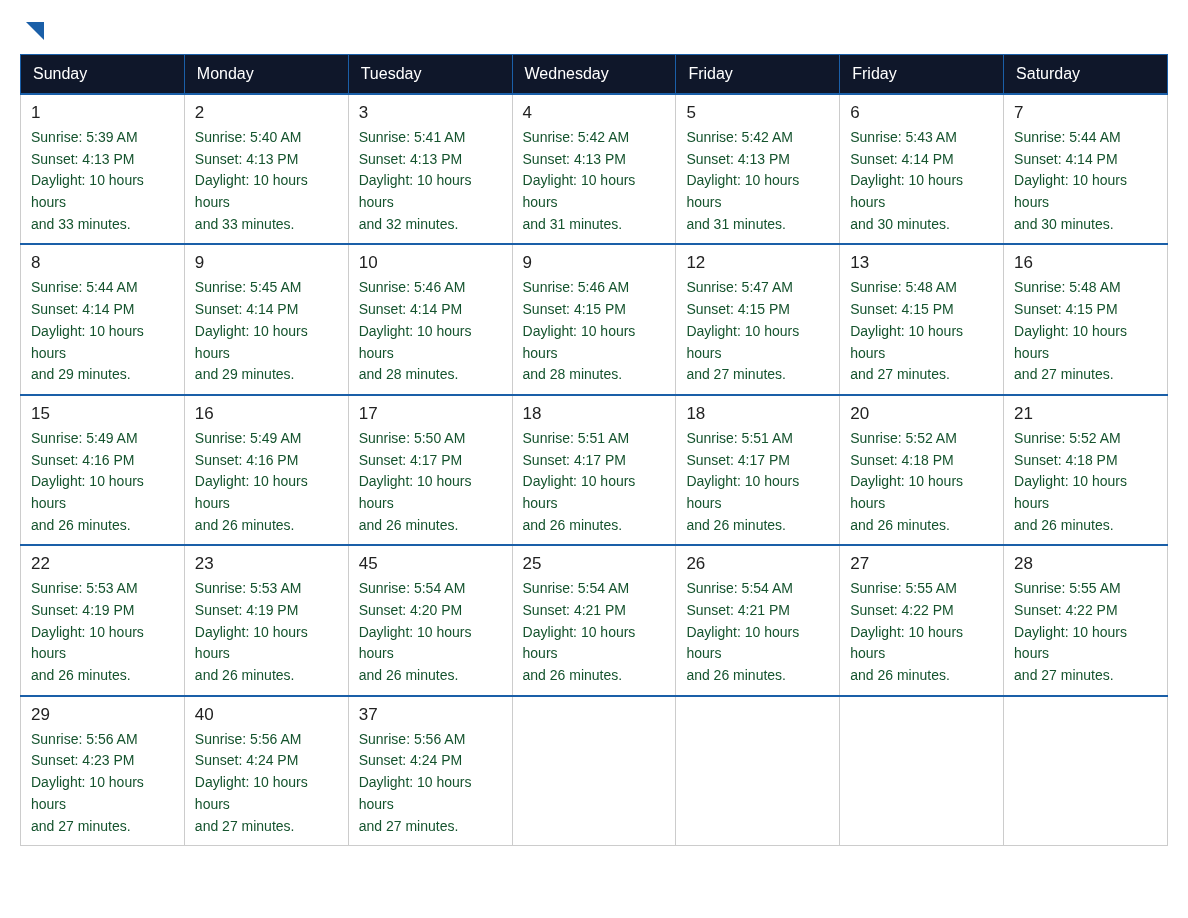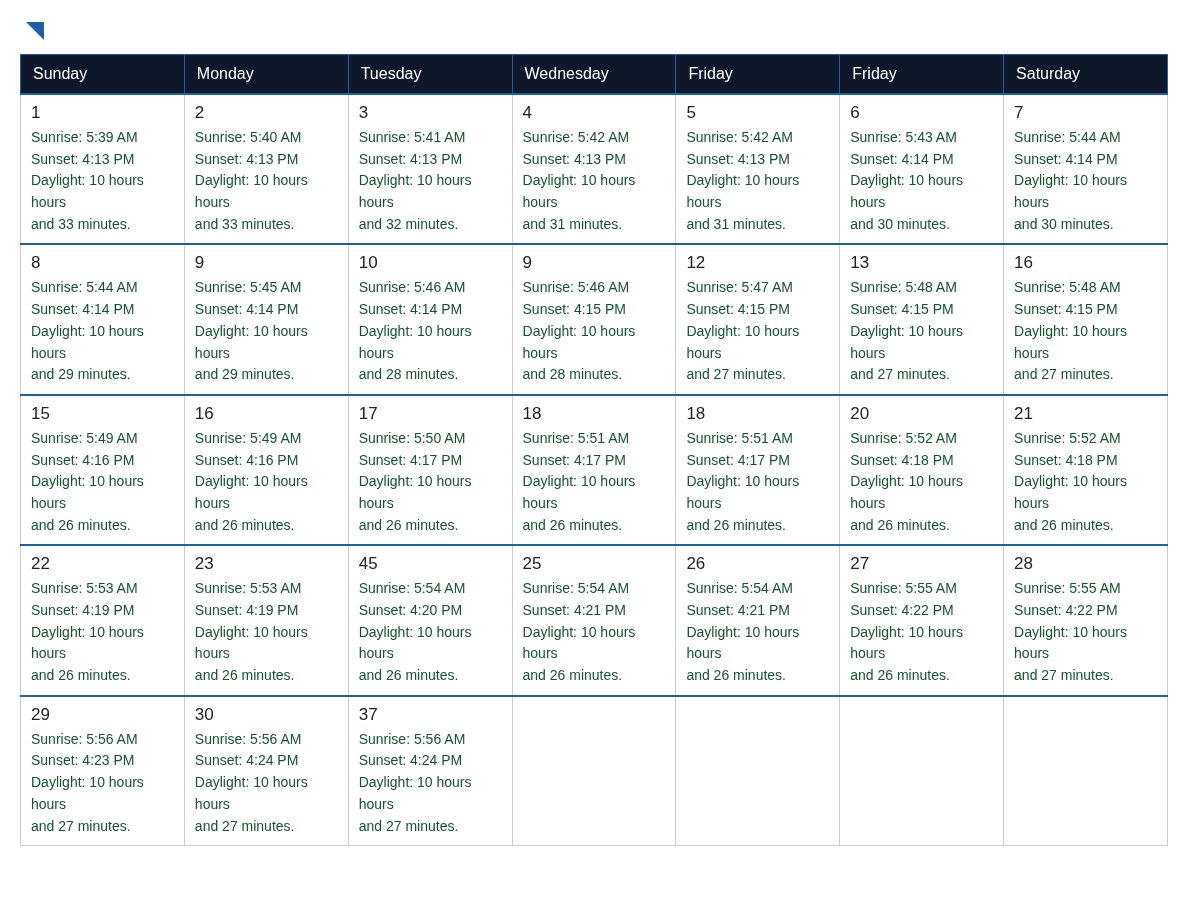--- a/index.html
+++ b/index.html
@@ -253,21 +253,21 @@
           <span class="day-number">28</span>
           <div class="day-info">Sunrise: 5:55 AM<br>Sunset: 4:22 PM<br>Daylight: 10 hours hours<br>and 27 minutes.</div>
         </td>
       </tr>
       <tr>
         <td>
           <span class="day-number">29</span>
           <div class="day-info">Sunrise: 5:56 AM<br>Sunset: 4:23 PM<br>Daylight: 10 hours hours<br>and 27 minutes.</div>
         </td>
         <td>
-          <span class="day-number">30</span>
+          <span class="day-number">40</span>
           <div class="day-info">Sunrise: 5:56 AM<br>Sunset: 4:24 PM<br>Daylight: 10 hours hours<br>and 27 minutes.</div>
         </td>
         <td>
           <span class="day-number">37</span>
           <div class="day-info">Sunrise: 5:56 AM<br>Sunset: 4:24 PM<br>Daylight: 10 hours hours<br>and 27 minutes.</div>
         </td>
         <td class="empty-cell"></td>
         <td class="empty-cell"></td>
         <td class="empty-cell"></td>
         <td class="empty-cell"></td>

